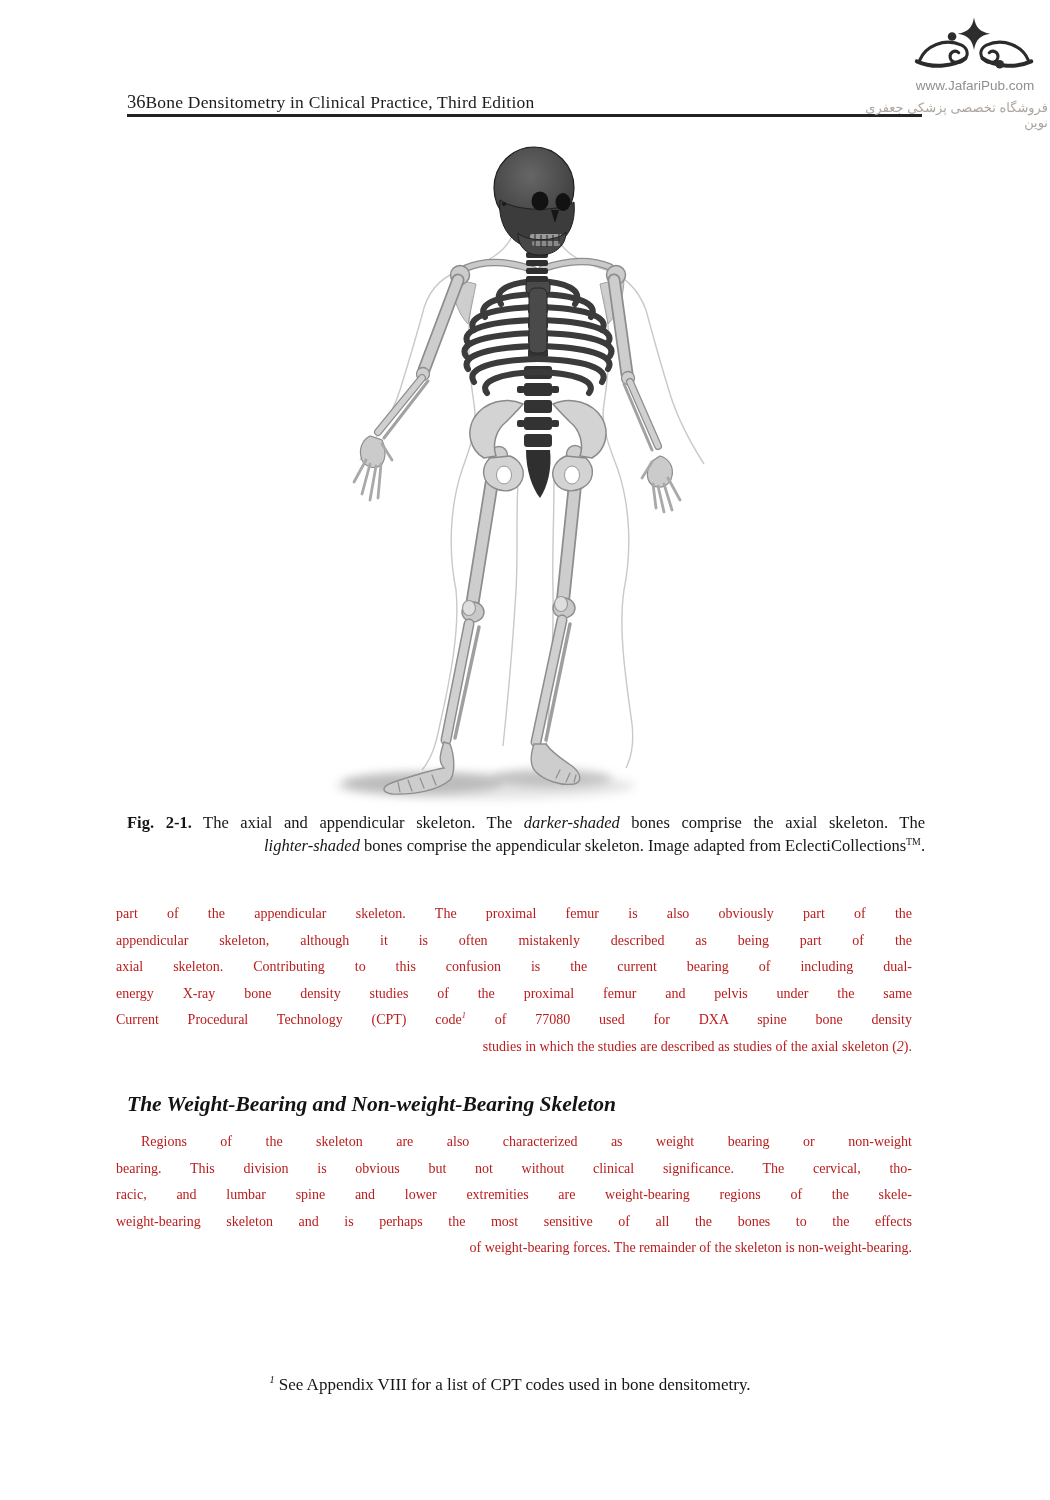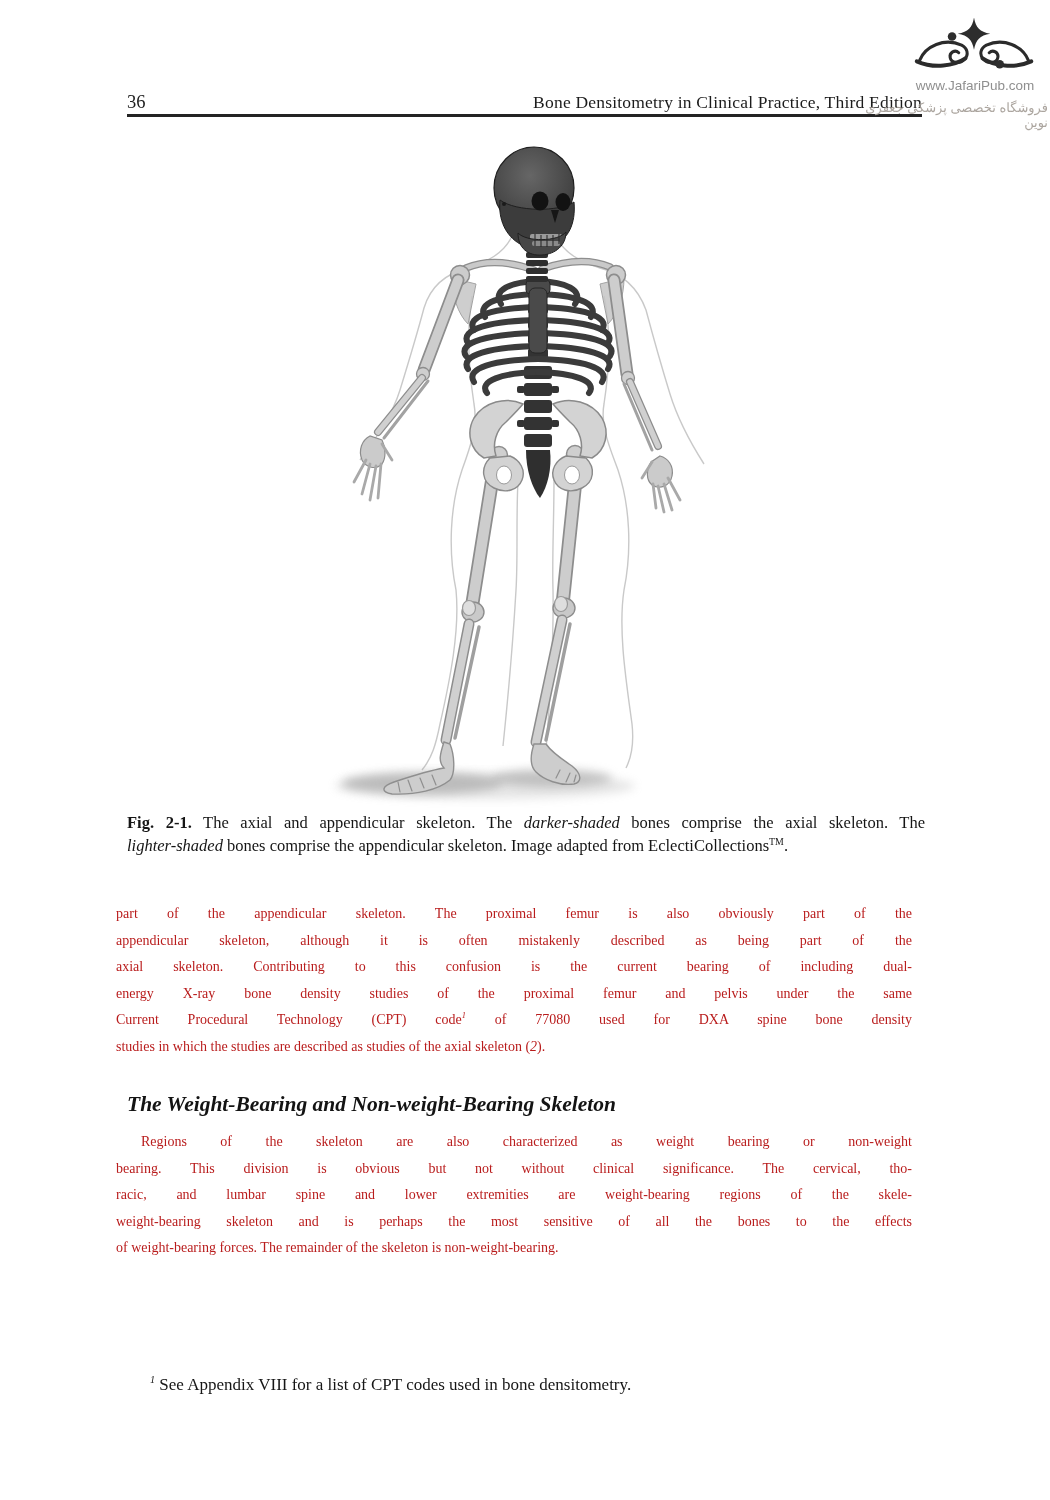--- a/index.html
+++ b/index.html
@@ -3,21 +3,21 @@
 <meta charset="utf-8">
 <style>
   html,body{margin:0;padding:0;background:#e8e8e8;}
   .page{
     position:relative;width:1050px;height:1500px;background:#ffffff;
     margin:0 auto;overflow:hidden;
     font-family:"Liberation Serif", serif;color:#141414;
   }
   
   .header{position:absolute;left:127px;top:92px;width:795px;display:flex;
-    justify-content:space-between;align-items:baseline;font-size:18px;color:#1c1c1c;}
+    justify-content:flex-start;align-items:baseline;font-size:18px;color:#1c1c1c;}
   .header .pageno{font-size:18.5px;}
   .header .booktitle{font-size:17.5px;letter-spacing:.2px;}
   .rule{position:absolute;left:127px;top:114px;width:795px;height:3px;background:#232323;}
   
   .wm{position:absolute;right:0;top:0;width:230px;height:130px;z-index:5;}
   .wm-logo{position:absolute;left:92px;top:16px;width:124px;height:62px;}
   .wm-url{position:absolute;left:80px;top:78px;width:150px;text-align:center;
     font-family:"Liberation Sans",sans-serif;font-size:13.5px;color:#8f8f8f;}
   .wm-fa{position:absolute;left:30px;top:100px;width:198px;text-align:right;direction:rtl;
     font-family:"Liberation Sans",sans-serif;font-size:13px;color:#a39c95;opacity:.9;}
@@ -26,23 +26,23 @@
   
   .caption{position:absolute;left:127px;top:811px;width:798px;
     font-size:16.5px;line-height:23px;color:#151515;}
   
   .body-par{position:absolute;left:116px;width:796px;font-size:14px;line-height:26.6px;color:#b91c1c;}
   .par1{top:901px;}
   .par2{top:1129px;}
   .par2 .tline:first-child{text-indent:25px;}
   .heading{position:absolute;left:127px;top:1092px;width:796px;
     font-size:21.5px;font-weight:700;font-style:italic;color:#131313;}
-  .footnote{position:absolute;left:150px;top:1375px;width:720px;font-size:17px;color:#161616;}
-  
-  .tline{min-height:1em;}
+  .footnote{position:absolute;left:150px;top:1375px;width:720px;font-size:17px;color:#161616;text-align:center;}
+  
+  .tline{min-height:1em;text-align:right;}
   .just{text-align:justify;text-align-last:justify;}
   .b{font-weight:700;}
   .i{font-style:italic;}
   .sup{vertical-align:super;font-size:.6em;line-height:0;}
 </style>
 </head>
 <body>
 
 <div class="page">
 

